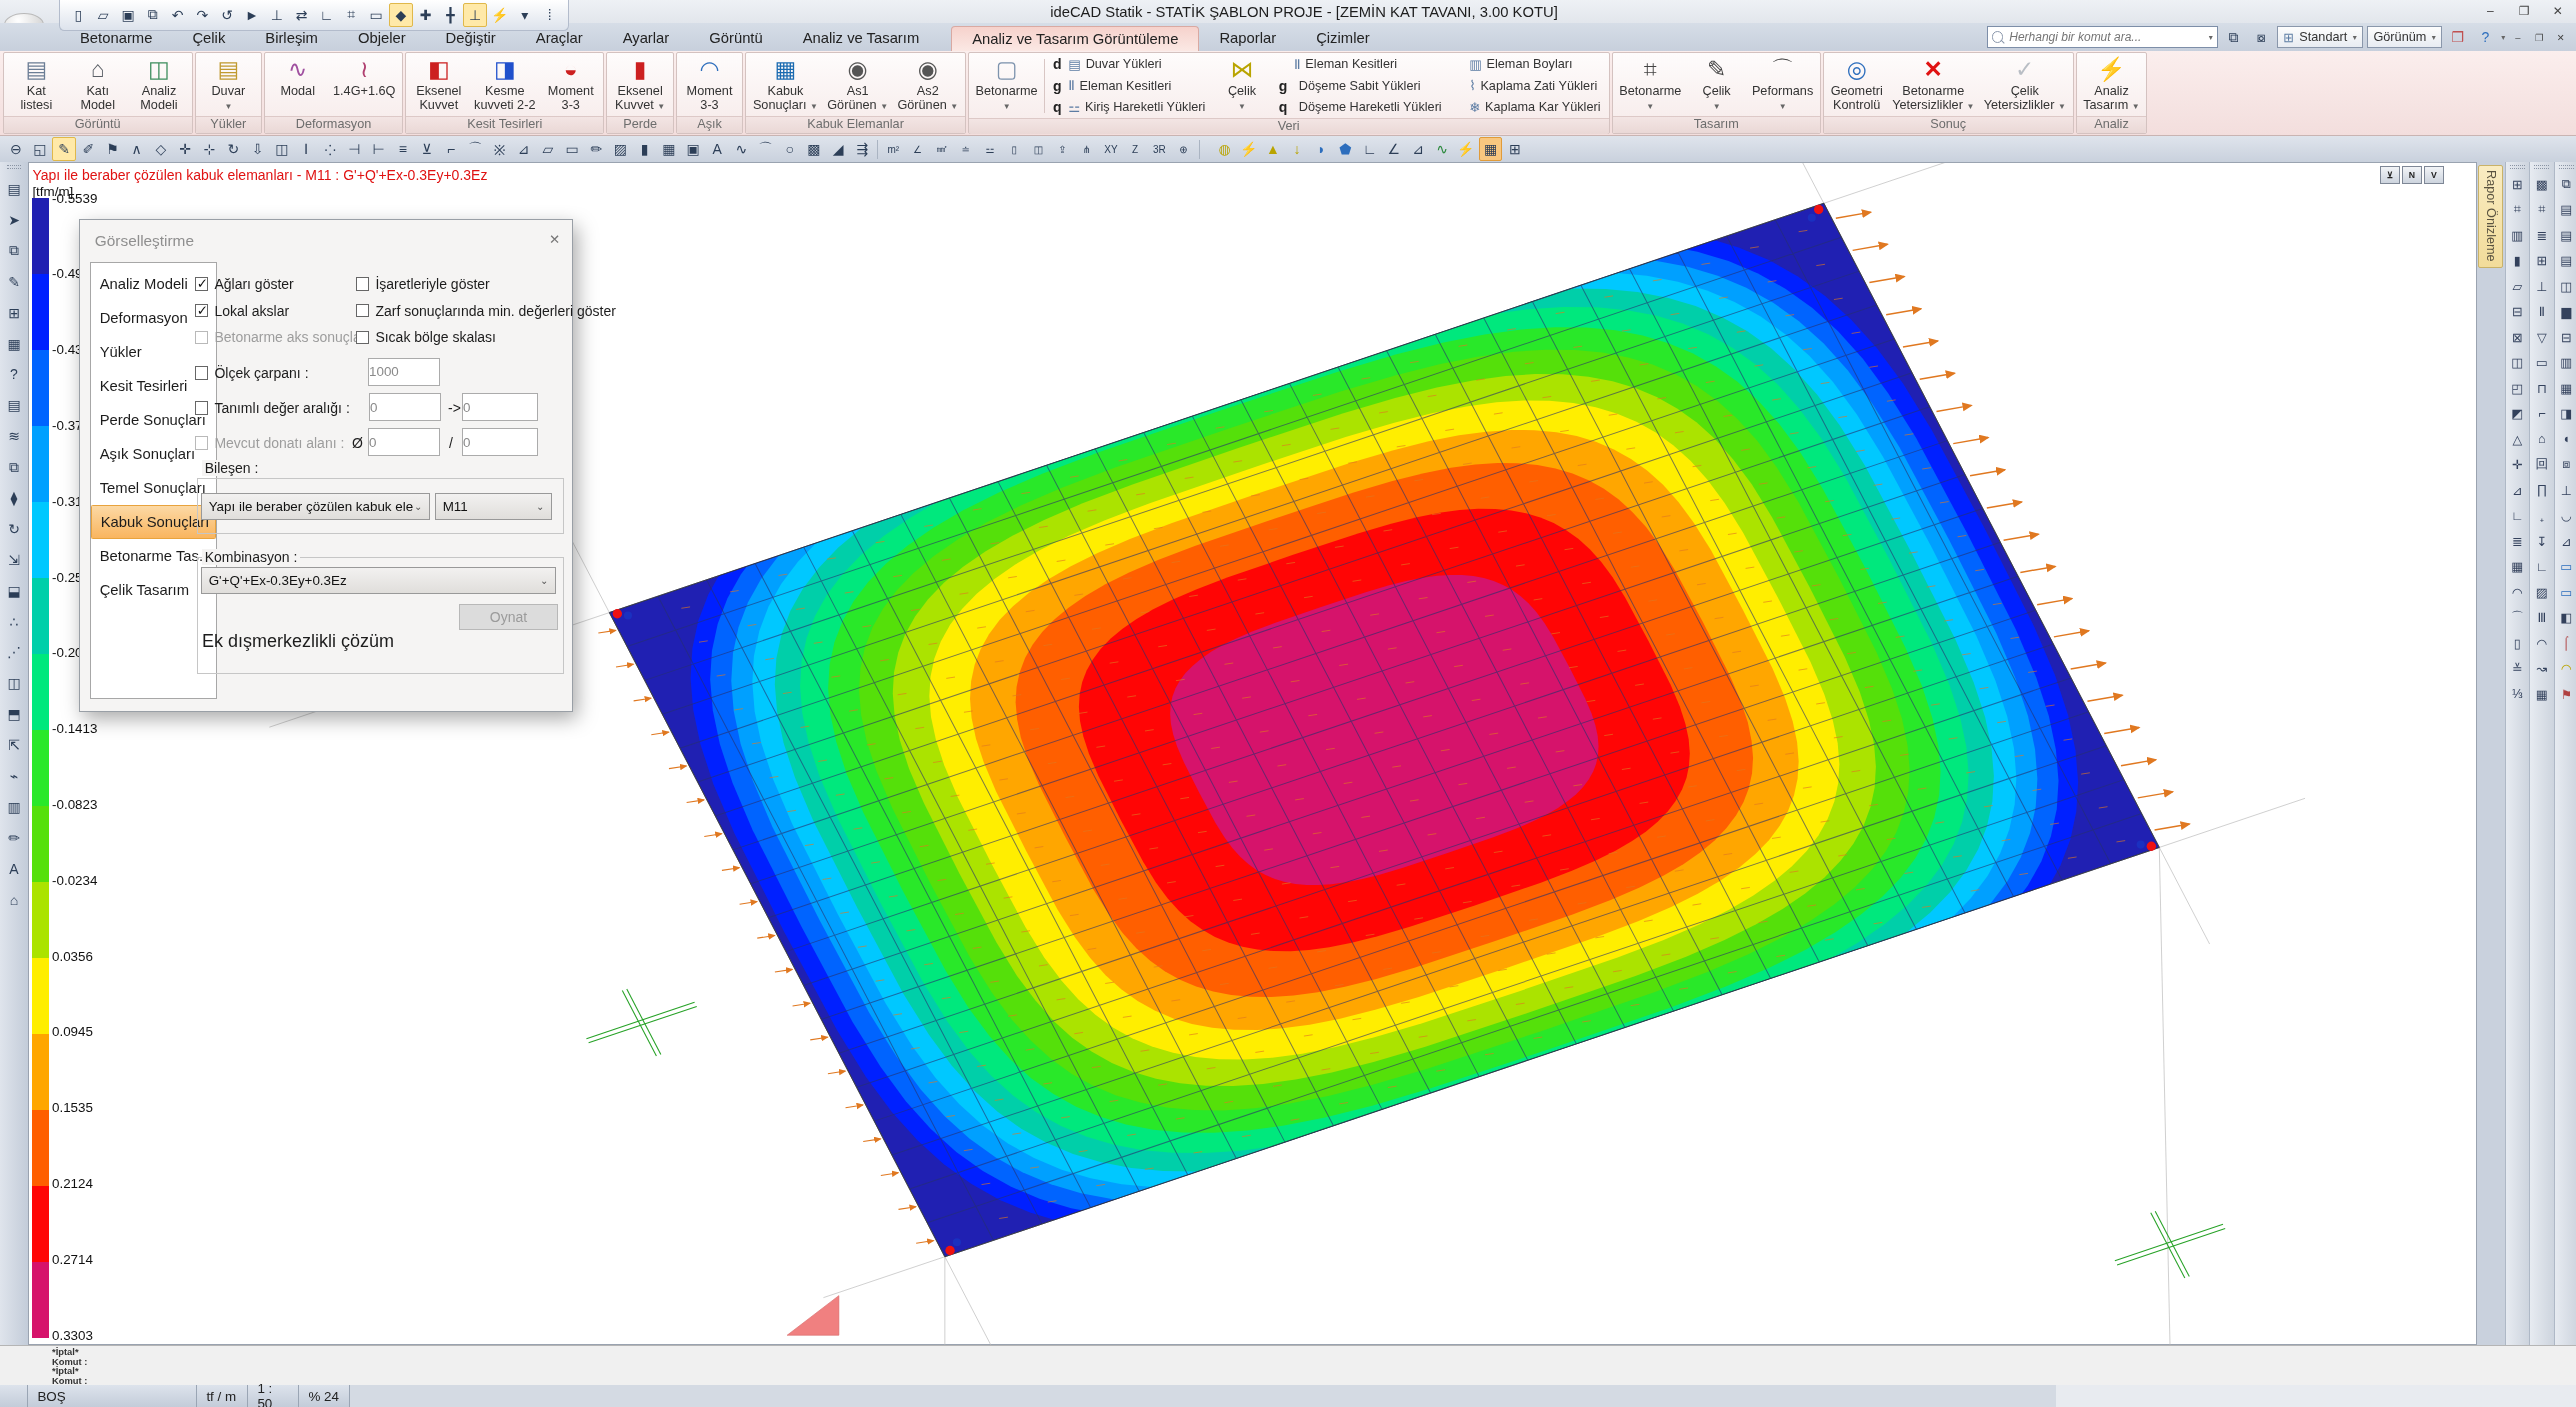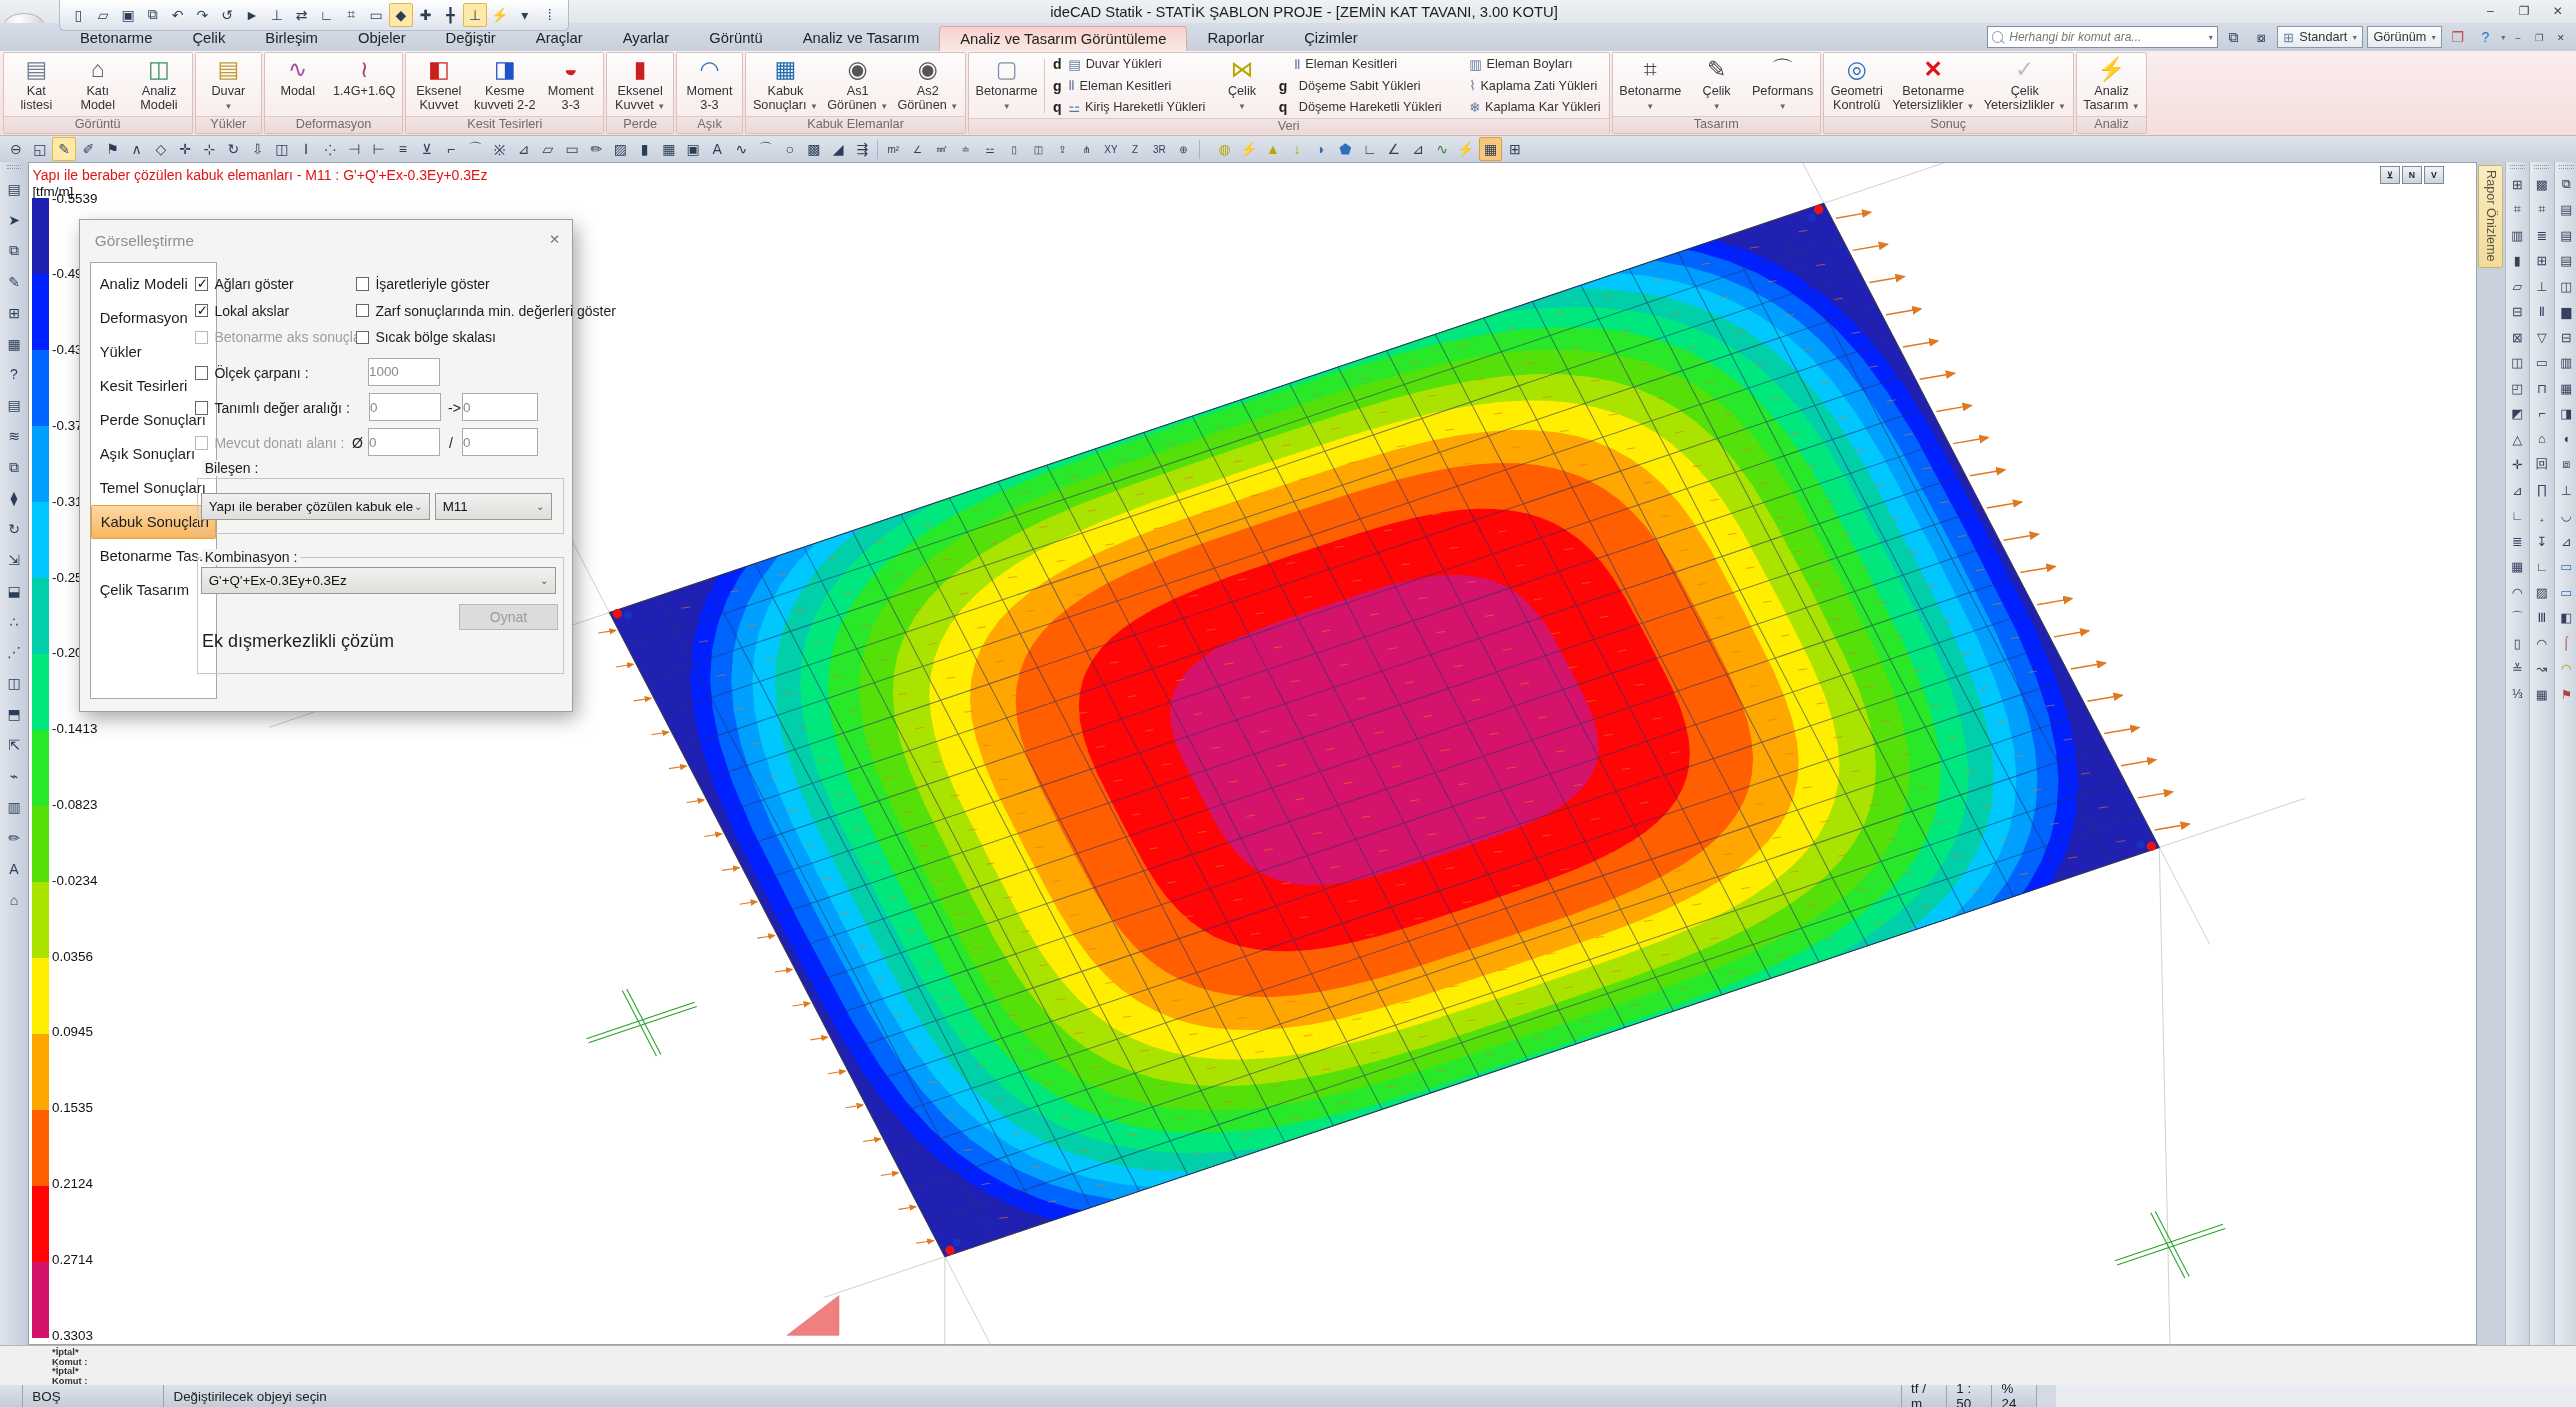--- a/index.html
+++ b/index.html
@@ -20,21 +20,21 @@
   
   .tbtn{width:21.5px;height:21.5px;display:flex;align-items:center;justify-content:center;font-size:14px;color:#2c3e57;
         border:0.7px solid transparent;border-radius:2px;flex:0 0 auto;}
   .tbtn.hl{background:#ffe9a8;border:0.7px solid #e0b84a;}
   .tbtn.hl2{background:#f8c77f;border:0.7px solid #e09b3a;}
   .tsep{width:0.7px;height:19px;background:#aab4c2;margin:0 2.7px;flex:0 0 auto;}
   
   #tabrow{left:0;top:23px;width:2576px;height:28px;background:linear-gradient(#d6dde7,#c7cfdc);display:flex;align-items:flex-end;}
   #tabs{display:flex;margin-left:60px;height:25.5px;}
   .tab{padding:0 20px;display:flex;align-items:center;font-size:14.8px;color:#222;height:25.5px;}
-  .tab.active{background:linear-gradient(#f6d2cc,#fbe9e5);border:0.7px solid #d9a9a2;border-bottom:none;border-radius:4px 4px 0 0;}
+  .tab.active{background:linear-gradient(#f6d2cc,#fbe9e5);border:0.7px solid #d9a9a2;border-bottom:none;border-radius:4px 4px 0 0;margin-left:12px;}
   #searchwrap{position:absolute;right:6.7px;top:2.7px;display:flex;align-items:center;gap:4px;height:23px;}
   #searchbox{width:221px;height:20px;background:#fff;border:0.7px solid #7d8ea8;display:flex;align-items:center;padding:0 4px;gap:4px;}
   #searchbox input{border:none;outline:none;flex:1;font-style:italic;font-size:12px;color:#555;font-family:"Liberation Sans",sans-serif;background:transparent;}
   .mag{width:9.4px;height:9.4px;border:1.3px solid #8a97ab;border-radius:50%;position:relative;}
   .mag::after{content:"";position:absolute;width:4.7px;height:1.3px;background:#8a97ab;transform:rotate(45deg);left:7.4px;top:8.7px;}
   .combo{height:20px;border:0.7px solid #8a97ab;background:linear-gradient(#fdfdfd,#e8ecf2);display:flex;align-items:center;
          padding:0 5.4px;gap:5.4px;font-size:12.7px;color:#333;}
   
   #ribbon{left:0;top:51px;width:2576px;height:85px;background:linear-gradient(#fbeeed,#f3dedd);border-bottom:0.7px solid #c9b4b2;
           display:flex;align-items:stretch;padding:1.3px 2.7px;box-sizing:border-box;gap:2px;}
@@ -1682,19 +1682,18 @@
 
 <div id="cmd" class="abs">
   <div class="cmdline">*İptal*</div>
     <div class="cmdline">Komut :</div>
     <div class="cmdline">*İptal*</div>
     <div class="cmdline">Komut :</div>
 </div>
 <div id="statusbar" class="abs">
   <div class="scell" style="width:28px;padding:0"></div>
   <div class="scell" style="width:169px">BOŞ</div>
-  <div class="scell" style="width:2132px">Değiştirilecek objeyi seçin</div>
   <div class="scell" style="width:51px">tf / m</div>
   <div class="scell" style="width:51px">1 : 50</div>
   <div class="scell" style="width:51px">% 24</div>
   <div class="scell" style="flex:1;border-right:none;background:#d4dae3"></div>
 </div>
 
 
 </body></html>

